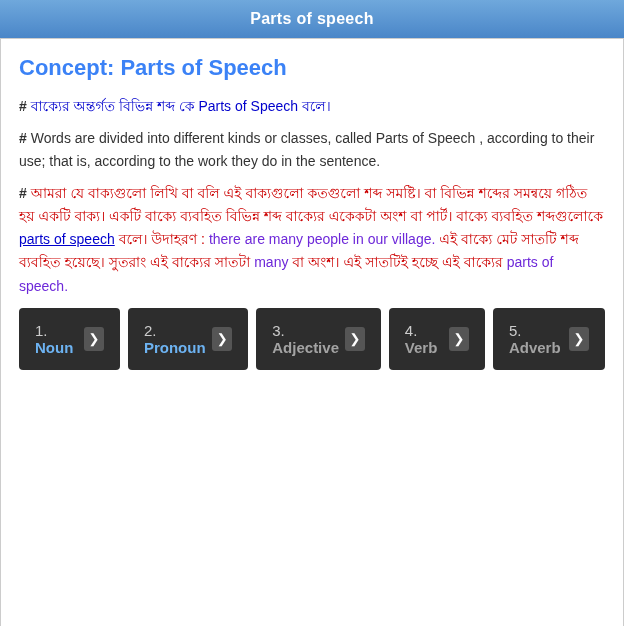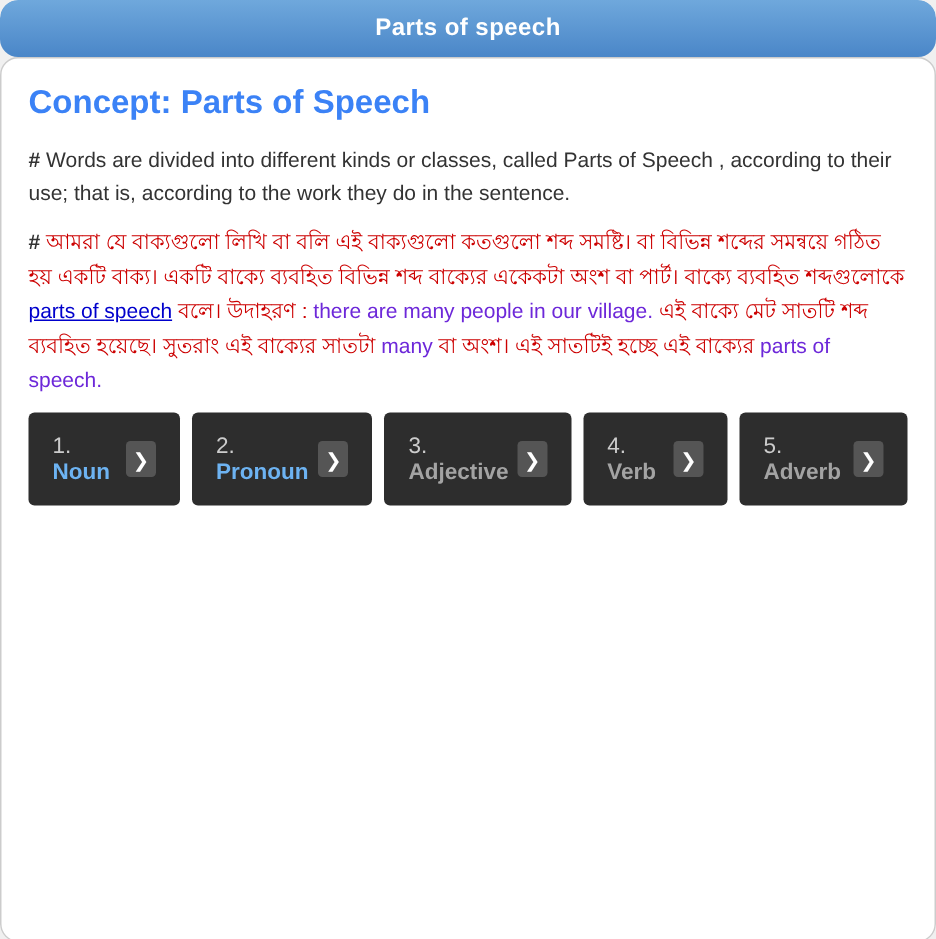--- a/index.html
+++ b/index.html
@@ -1,15 +1,15 @@
 <!DOCTYPE html>
 <html><head>
   <meta charset="utf-8">
   <style>
-    * { box-sizing: border-box; margin: 0; padding: 0; border-radius: 12px; }
+    * { box-sizing: border-box; margin: 0; padding: 0; }
 
     body {
       font-family: Arial, sans-serif;
       font-size: 14px;
       background: #f0f0f0;
       width: 624px;
       min-height: 626px;
     }
 
     .app-header {
@@ -130,20 +130,23 @@
 <body>
 
 <div class="app-header">
   <span>Parts of speech</span>
 </div>
 
 <div class="content-area">
 
   <div class="concept-title">Concept: Parts of Speech</div>
 
+  <div class="paragraph">
+    <span class="hash">#</span><span class="bengali-blue"> বাক্যের অন্তর্গত বিভিন্ন শব্দ কে Parts of Speech বলে।</span>
+  </div>
 
   <div class="paragraph">
     <span class="hash">#</span><span> Words are divided into different kinds or classes, called Parts of Speech , according to their use; that is, according to the work they do in the sentence.</span>
   </div>
 
   <div class="paragraph para3-text">
     <span class="hash">#</span>
     <span class="bengali"> আমরা যে বাক্যগুলো লিখি বা বলি এই বাক্যগুলো কতগুলো শব্দ সমষ্টি। বা বিভিন্ন শব্দের সমন্বয়ে গঠিত হয় একটি বাক্য। একটি বাক্যে ব্যবহিত বিভিন্ন শব্দ বাক্যের একেকটা অংশ বা পার্ট। বাক্যে ব্যবহিত শব্দগুলোকে</span>
     <span class="english"> parts of speech</span>
     <span class="bengali"> বলে। উদাহরণ :</span>

